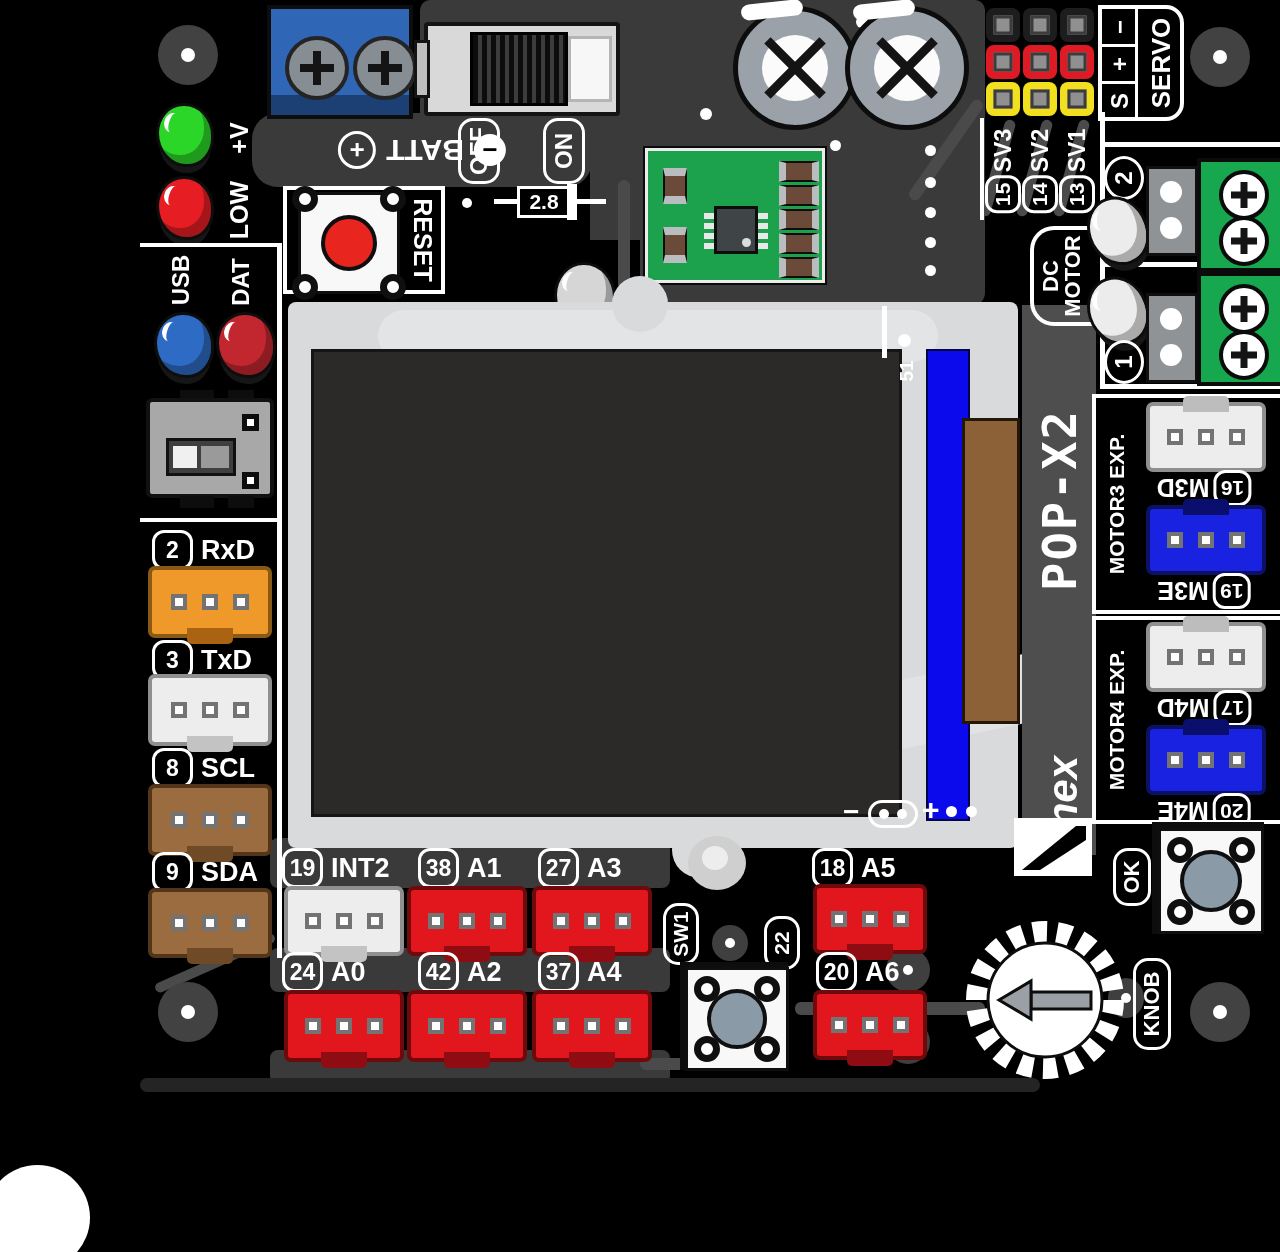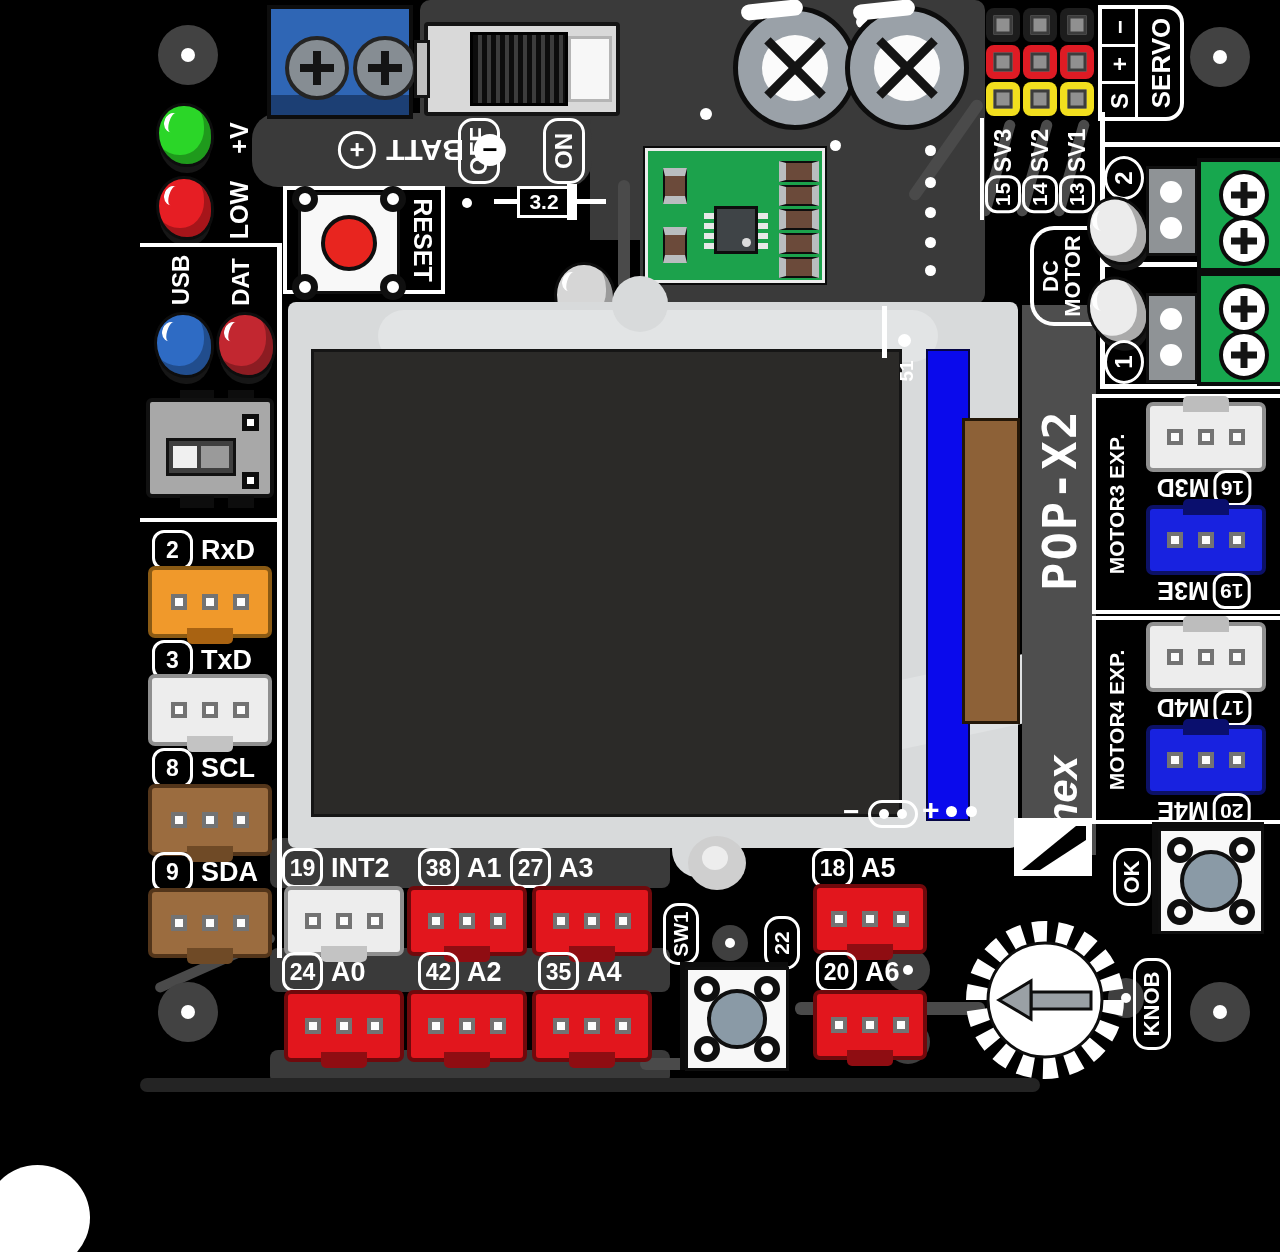--- a/index.html
+++ b/index.html
@@ -138,21 +138,21 @@
 
   <div class="abs olabel rotwrap" style="left:458px;top:118px;width:42px;height:66px;">
     <div class="rot r270" style="font-size:24px;">OFF</div>
   </div>
   <div class="abs olabel rotwrap" style="left:543px;top:118px;width:42px;height:66px;">
     <div class="rot r270" style="font-size:24px;">ON</div>
   </div>
 
   <div class="abs wline" style="left:494px;top:199px;width:112px;height:5px;"></div>
   <div class="abs" style="left:517px;top:186px;width:54px;height:32px;background:#000;border:3px solid #fff;display:flex;align-items:center;justify-content:center;">
-    <span class="t" style="font-size:21px;">3.2</span>
+    <span class="t" style="font-size:21px;">2.8</span>
   </div>
   <div class="abs wline" style="left:567px;top:184px;width:10px;height:36px;"></div>
 
   <div class="abs" style="left:283px;top:186px;width:162px;height:108px;border:4px solid #fff;"></div>
   <div class="tact" style="left:298px;top:192px;width:96px;height:96px;">
     <div class="tc" style="left:-9px;top:-9px;"></div>
       <div class="tc" style="right:-9px;top:-9px;"></div>
     <div class="tc" style="left:-9px;bottom:-9px;"></div>
       <div class="tc" style="right:-9px;bottom:-9px;"></div>
     <div class="tbtn" style="width:56px;height:56px;background:#e8251f;"></div>
@@ -472,21 +472,21 @@
   </div>
 
   <div class="abs hrow" style="left:282px;top:848px;">
     <span class="cn">19</span>
     <span>INT2</span>
   </div>
   <div class="abs hrow" style="left:418px;top:848px;">
     <span class="cn">38</span>
     <span>A1</span>
   </div>
-  <div class="abs hrow" style="left:510px;top:848px;justify-content:space-between;">
+  <div class="abs hrow" style="left:538px;top:848px;justify-content:space-between;">
     <span class="cn">27</span>
     <span>A3</span>
   </div>
   <div class="conn3 c-wh notchb" style="left:284px;top:886px;width:120px;height:70px;">
     <div class="pin"></div>
       <div class="pin"></div>
       <div class="pin"></div>
   </div>
   <div class="conn3 c-rd notchb" style="left:407px;top:886px;width:120px;height:70px;">
     <div class="pin"></div>
@@ -501,21 +501,21 @@
 
   <div class="abs hrow" style="left:282px;top:952px;">
     <span class="cn">24</span>
     <span>A0</span>
   </div>
   <div class="abs hrow" style="left:418px;top:952px;">
     <span class="cn">42</span>
     <span>A2</span>
   </div>
   <div class="abs hrow" style="left:538px;top:952px;">
-    <span class="cn">35</span>
+    <span class="cn">37</span>
     <span>A4</span>
   </div>
   <div class="conn3 c-rd notchb" style="left:284px;top:990px;width:120px;height:72px;">
     <div class="pin"></div>
       <div class="pin"></div>
       <div class="pin"></div>
   </div>
   <div class="conn3 c-rd notchb" style="left:407px;top:990px;width:120px;height:72px;">
     <div class="pin"></div>
       <div class="pin"></div>

